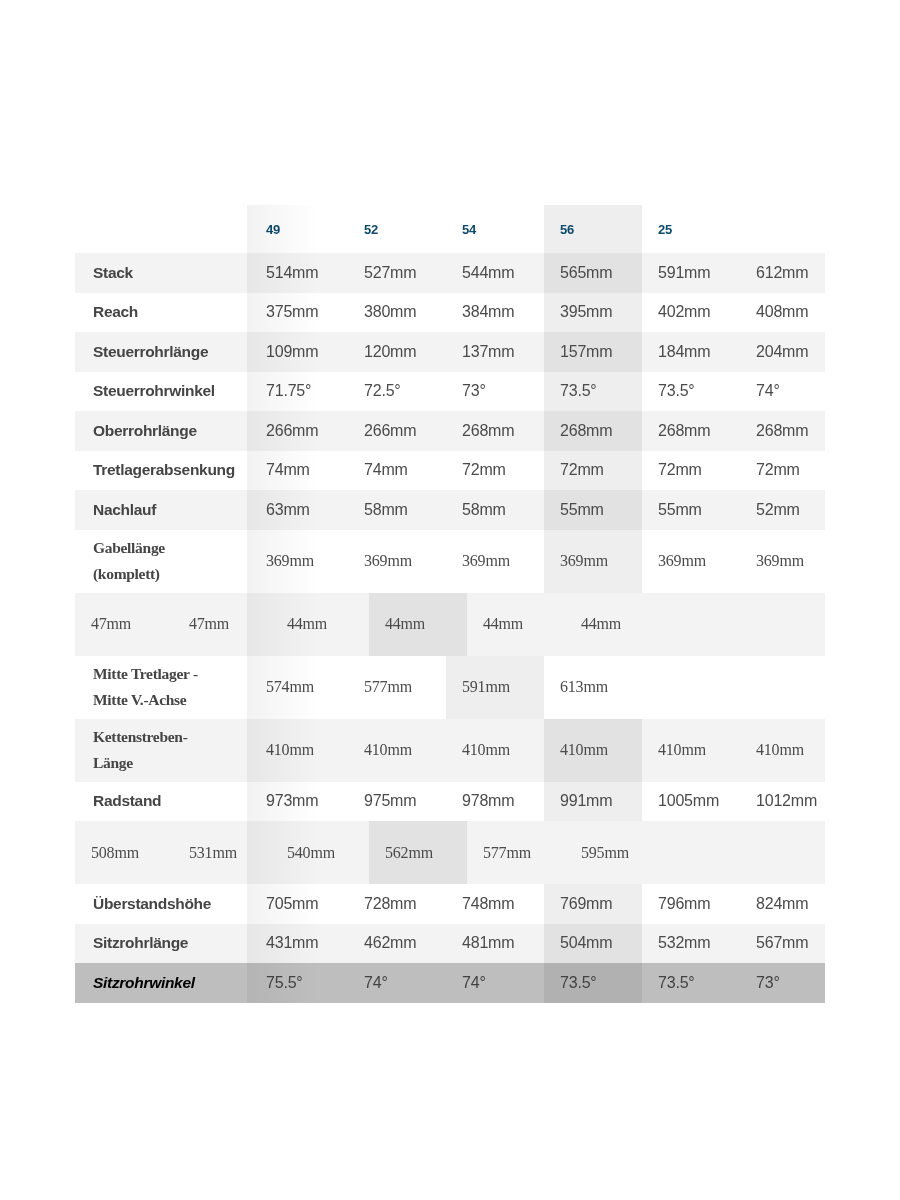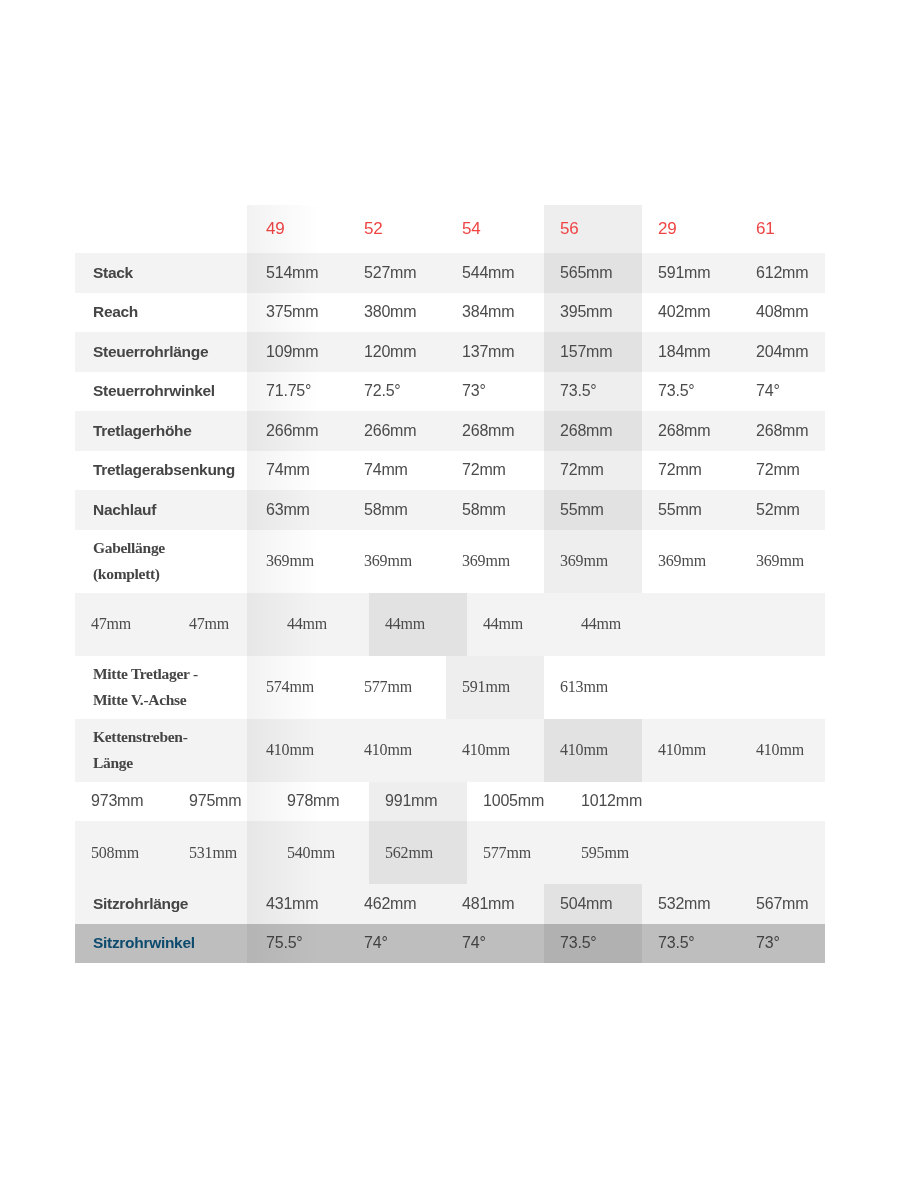--- a/index.html
+++ b/index.html
@@ -24,43 +24,42 @@
     width:175px;flex:0 0 175px;box-sizing:border-box;padding-left:18px;
     font-size:15.5px;font-weight:bold;letter-spacing:-0.3px;color:#454545;
     line-height:1.7;white-space:pre-line;align-self:center;
   }
   .cell{
     width:98px;flex:0 0 98px;box-sizing:border-box;padding-left:16px;
     font-size:16px;color:#4b4b4b;letter-spacing:-0.2px;
     align-self:stretch;display:flex;align-items:center;
   }
   .hdr-row .cell{
-    font-size:17px;font-weight:normal;color:#ef4444;
+    font-size:13px;font-weight:bold;color:#0c4a6e;
   }
   .emphasis .cell{color:#424242;}
-  .emphasis .label-cell{color:#0c4a6e;}
+  .emphasis .label-cell{color:#000000;font-style:italic;}
   .cell.hl{background:rgba(0,0,0,0.065);}
   .scroll-shadow{
     position:absolute;left:172px;top:0;width:72px;height:100%;
     background:linear-gradient(90deg,rgba(0,0,0,0.05),rgba(0,0,0,0));
     pointer-events:none;
   }
 </style>
 </head>
 <body>
 
 <div class="geo-table">
   <div class="hdr-row">
     <div class="label-cell"></div>
   <div class="cell">49</div>
       <div class="cell">52</div>
       <div class="cell">54</div>
       <div class="cell hl">56</div>
-      <div class="cell">29</div>
-      <div class="cell">61</div>
+      <div class="cell">25</div>
     </div>
 
   <div class="row stripe">
       <div class="label-cell">Stack</div>
       <div class="cell">514mm</div>
       <div class="cell">527mm</div>
       <div class="cell">544mm</div>
       <div class="cell hl">565mm</div>
       <div class="cell">591mm</div>
       <div class="cell">612mm</div>
@@ -86,21 +85,21 @@
     <div class="row">
       <div class="label-cell">Steuerrohrwinkel</div>
       <div class="cell">71.75°</div>
       <div class="cell">72.5°</div>
       <div class="cell">73°</div>
       <div class="cell hl">73.5°</div>
       <div class="cell">73.5°</div>
       <div class="cell">74°</div>
     </div>
     <div class="row stripe">
-      <div class="label-cell">Tretlagerhöhe</div>
+      <div class="label-cell">Oberrohrlänge</div>
       <div class="cell">266mm</div>
       <div class="cell">266mm</div>
       <div class="cell">268mm</div>
       <div class="cell hl">268mm</div>
       <div class="cell">268mm</div>
       <div class="cell">268mm</div>
     </div>
     <div class="row">
       <div class="label-cell">Tretlagerabsenkung</div>
       <div class="cell">74mm</div>
@@ -149,34 +148,44 @@
       <div class="label-cell">Kettenstreben-
 Länge</div>
       <div class="cell">410mm</div>
       <div class="cell">410mm</div>
       <div class="cell">410mm</div>
       <div class="cell hl">410mm</div>
       <div class="cell">410mm</div>
       <div class="cell">410mm</div>
     </div>
     <div class="row">
+      <div class="label-cell">Radstand</div>
       <div class="cell">973mm</div>
       <div class="cell">975mm</div>
       <div class="cell">978mm</div>
       <div class="cell hl">991mm</div>
       <div class="cell">1005mm</div>
       <div class="cell">1012mm</div>
     </div>
     <div class="row tall stripe">
       <div class="cell">508mm</div>
       <div class="cell">531mm</div>
       <div class="cell">540mm</div>
       <div class="cell hl">562mm</div>
       <div class="cell">577mm</div>
       <div class="cell">595mm</div>
+    </div>
+    <div class="row">
+      <div class="label-cell">Überstandshöhe</div>
+      <div class="cell">705mm</div>
+      <div class="cell">728mm</div>
+      <div class="cell">748mm</div>
+      <div class="cell hl">769mm</div>
+      <div class="cell">796mm</div>
+      <div class="cell">824mm</div>
     </div>
     <div class="row stripe">
       <div class="label-cell">Sitzrohrlänge</div>
       <div class="cell">431mm</div>
       <div class="cell">462mm</div>
       <div class="cell">481mm</div>
       <div class="cell hl">504mm</div>
       <div class="cell">532mm</div>
       <div class="cell">567mm</div>
     </div>

